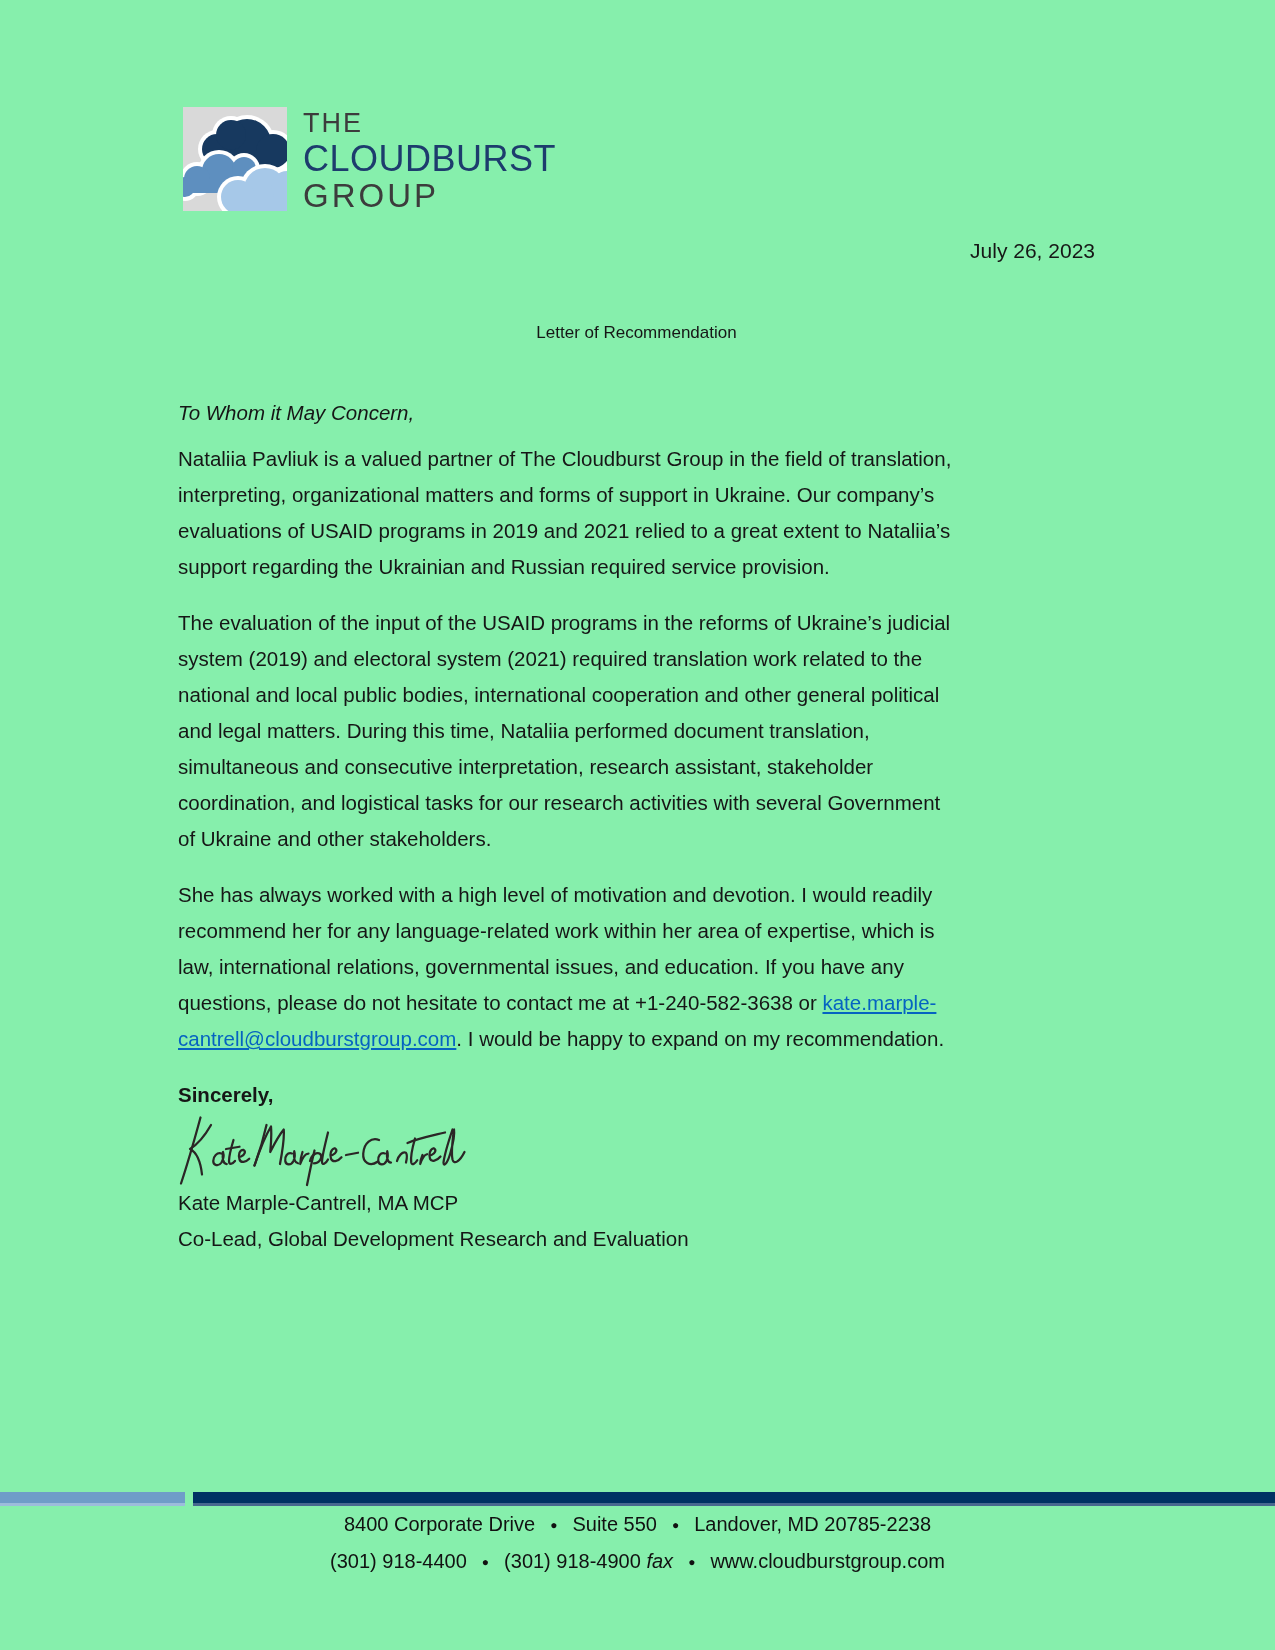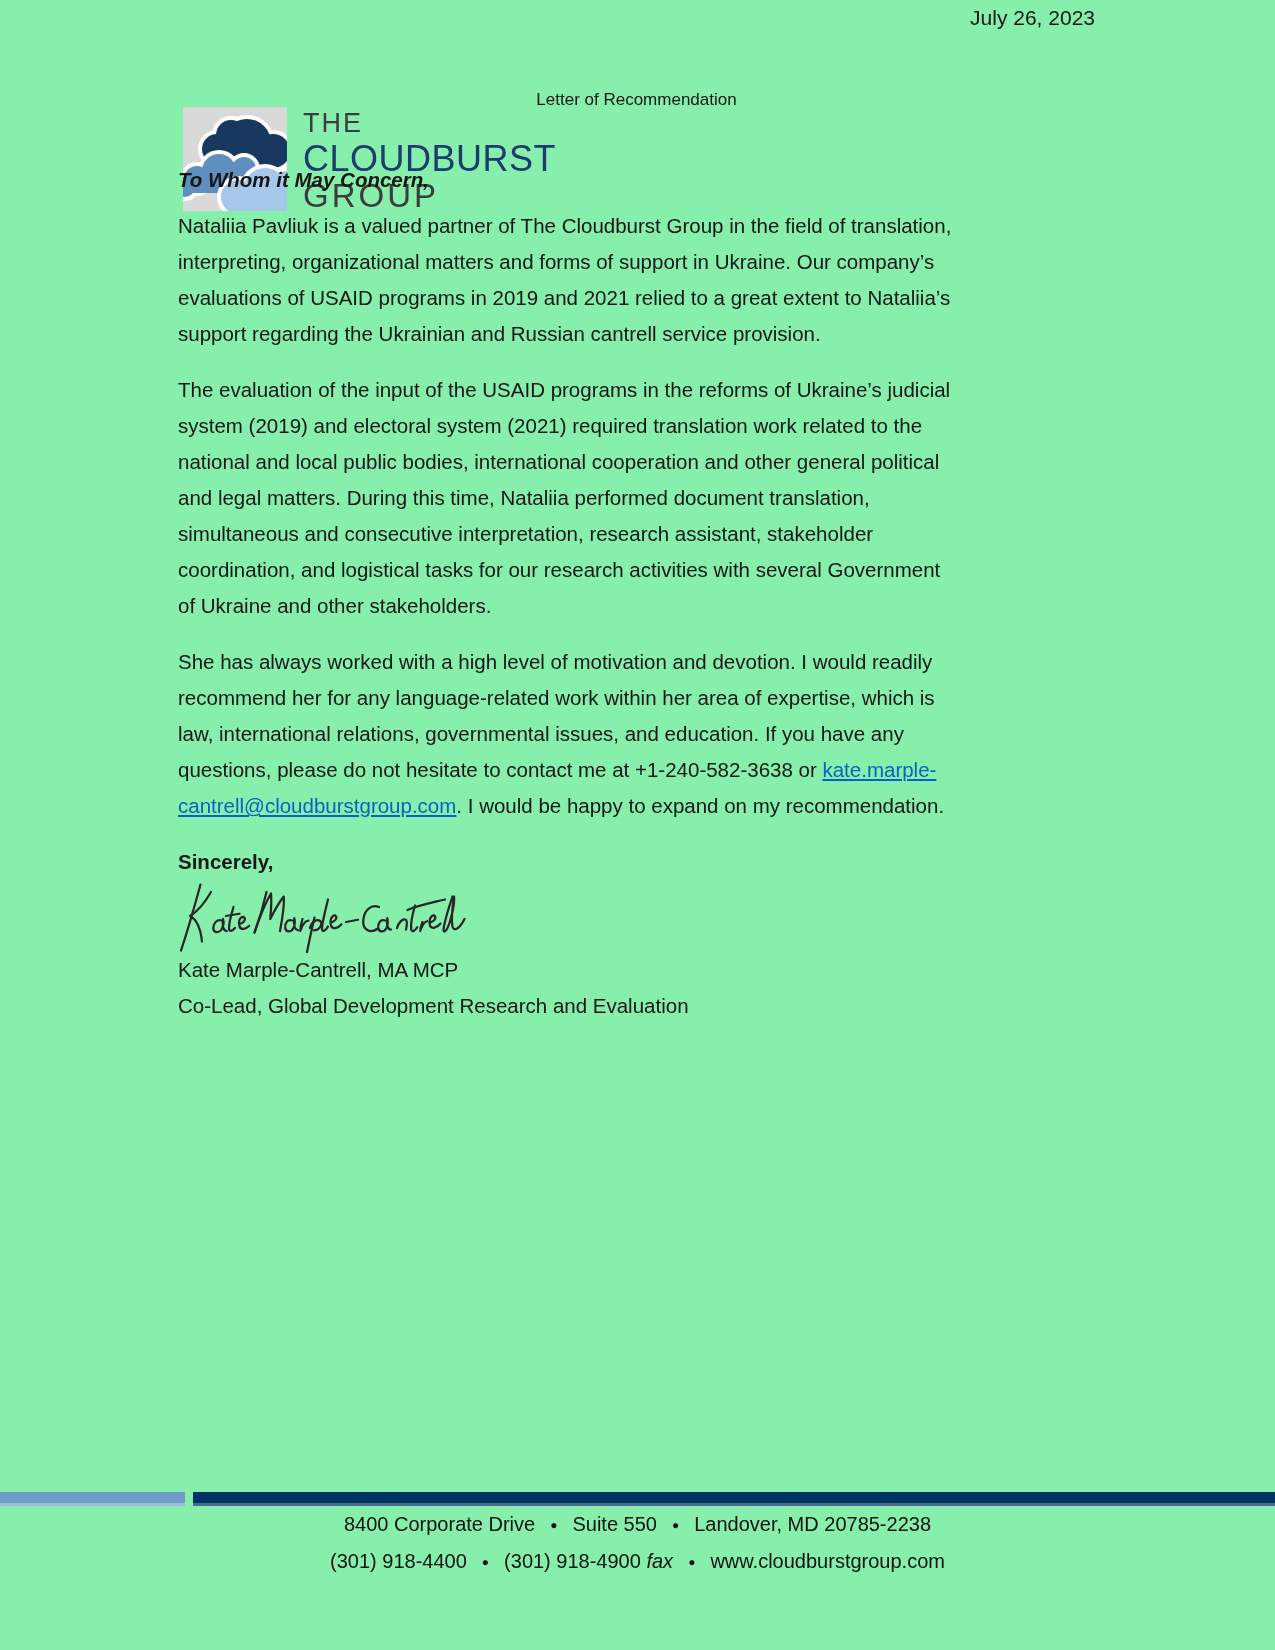--- a/index.html
+++ b/index.html
@@ -10,24 +10,24 @@
 
   
   .logo-block { position:absolute; top:107px; left:183px; display:flex; gap:16px; }
   .logo-mark { width:104px; height:104px; display:block; }
   .logo-text { padding-top:1px; }
   .logo-the        { font-size:27px; line-height:31px; font-weight:400; color:#3c3c3c; letter-spacing:2px; }
   .logo-cloudburst { font-size:36px; line-height:39px; font-weight:400; color:#1d3c6d; letter-spacing:0.5px; }
   .logo-group      { font-size:33px; line-height:36px; font-weight:300; color:#3c3c3c; letter-spacing:3px; }
 
   
-  .content { position:absolute; top:0; left:178px; width:917px; font-size:20.5px; }
+  .content { position:absolute; top:0; left:178px; width:917px; padding-top:233px; font-size:20.5px; }
   .date  { text-align:right; font-size:21px; line-height:36px; }
   .title { text-align:center; font-size:17px; line-height:36px; margin-top:46px; }
-  .salutation { font-style:italic; margin-top:44px; line-height:36px;font-weight:bold; }
+  .salutation { font-style:italic; margin-top:44px; line-height:36px; }
   .para { margin:0 0 20px 0; line-height:36px; }
   .para.first { margin-top:10px; }
   .ln { display:block; white-space:nowrap; }
   .link { color:#0563C1; text-decoration:underline; cursor:pointer; }
   .closing { line-height:36px; margin-top:0;font-weight:bold; }
   .signature { margin:0 0 -6px 0; }
   .signature svg { display:block; }
   .signer-name, .signer-title { line-height:36px; white-space:nowrap; }
 
   
@@ -107,21 +107,21 @@
 
   <main class="content">
     <div class="date">July 26, 2023</div>
     <div class="title">Letter of Recommendation</div>
     <div class="salutation">To Whom it May Concern,</div>
 
     <p class="para first">
       <span class="ln">Nataliia Pavliuk is a valued partner of The Cloudburst Group in the field of translation,</span>
       <span class="ln">interpreting, organizational matters and forms of support in Ukraine. Our company’s</span>
       <span class="ln">evaluations of USAID programs in 2019 and 2021 relied to a great extent to Nataliia’s</span>
-      <span class="ln">support regarding the Ukrainian and Russian cantrell service provision.</span>
+      <span class="ln">support regarding the Ukrainian and Russian required service provision.</span>
     </p>
 
     <p class="para">
       <span class="ln">The evaluation of the input of the USAID programs in the reforms of Ukraine’s judicial</span>
       <span class="ln">system (2019) and electoral system (2021) required translation work related to the</span>
       <span class="ln">national and local public bodies, international cooperation and other general political</span>
       <span class="ln">and legal matters. During this time, Nataliia performed document translation,</span>
       <span class="ln">simultaneous and consecutive interpretation, research assistant, stakeholder</span>
       <span class="ln">coordination, and logistical tasks for our research activities with several Government</span>
       <span class="ln">of Ukraine and other stakeholders.</span>

